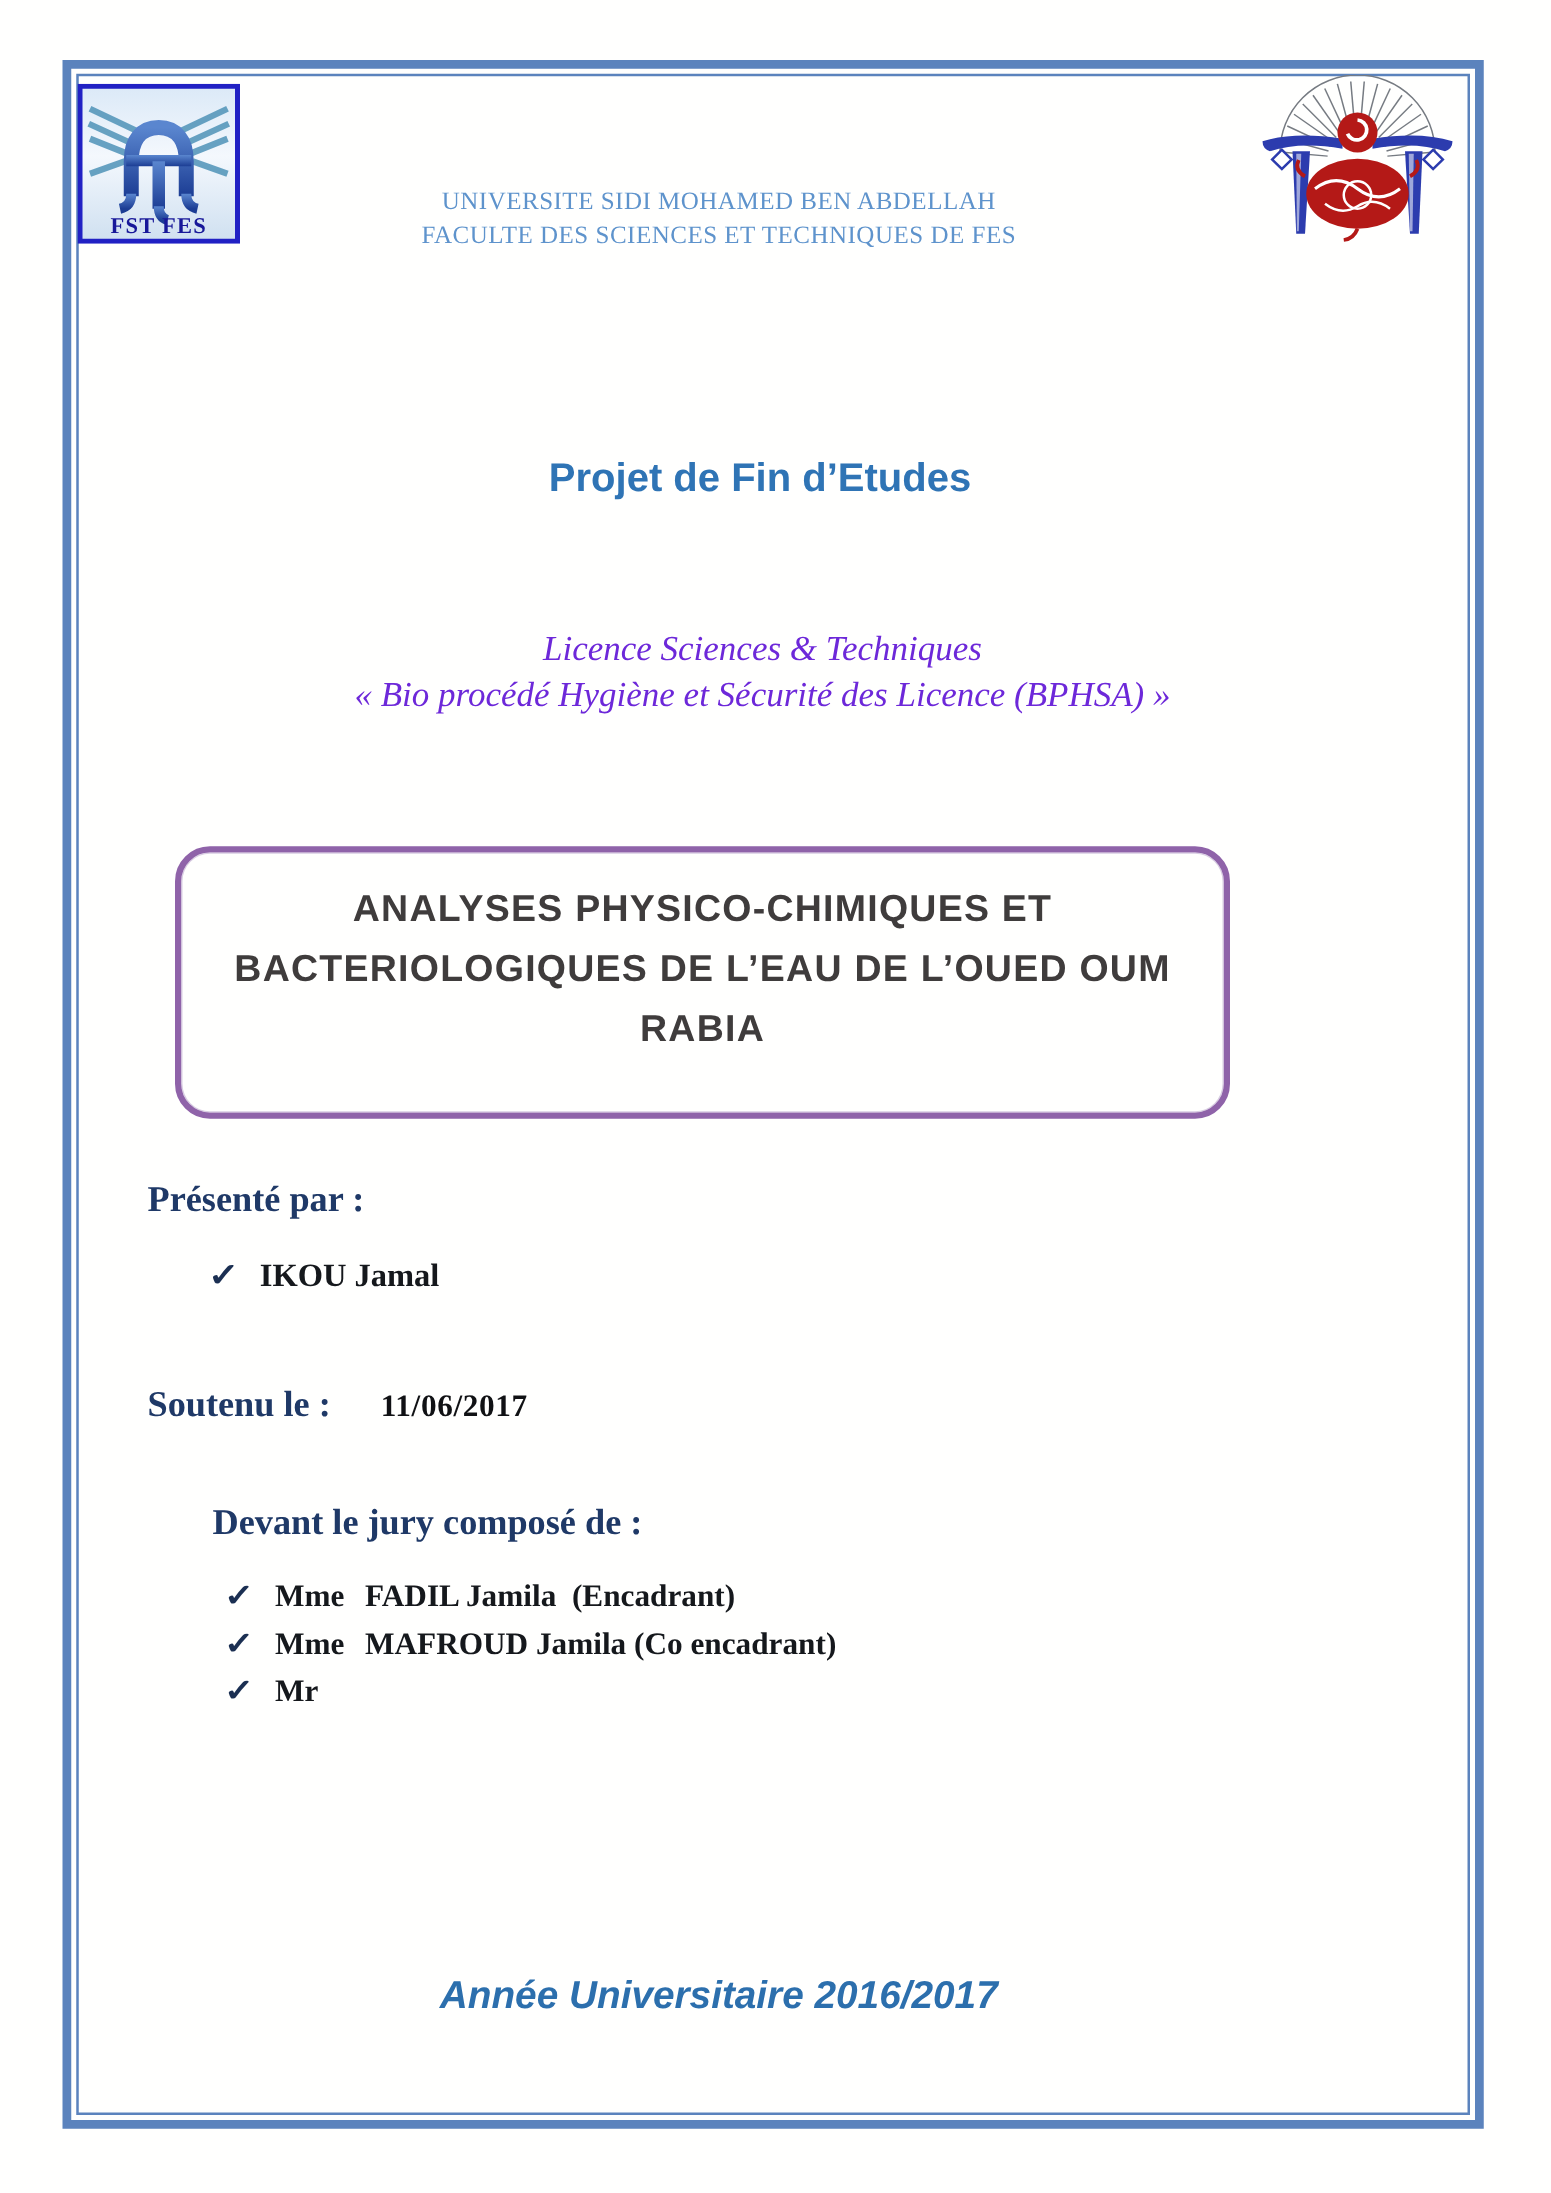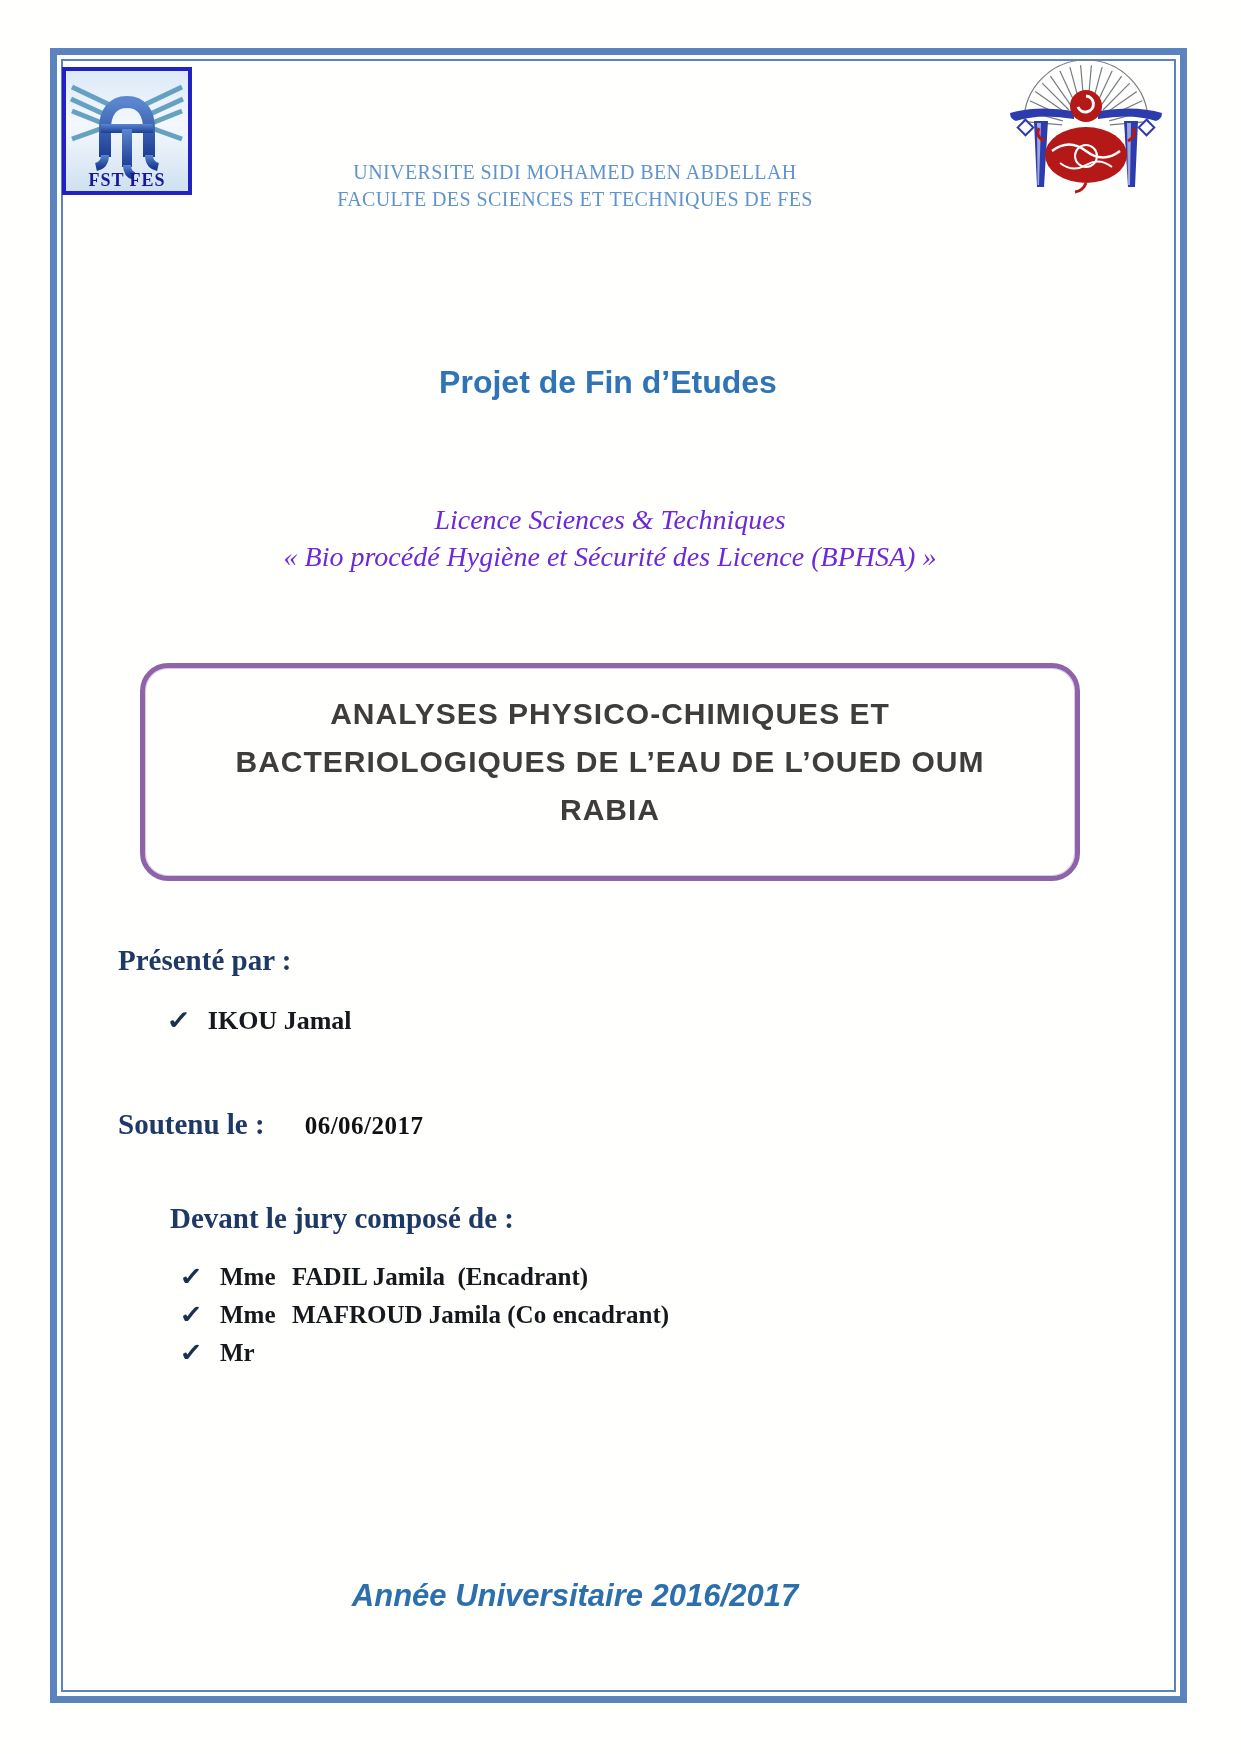--- a/index.html
+++ b/index.html
@@ -11,36 +11,36 @@
   .frame {
     position:absolute; left:50px; top:48px; width:1137px; height:1655px;
     border:7px solid #5b83bd; box-sizing:border-box;
   }
   .frame-inner { position:absolute; inset:4px; border:2px solid #5b83bd; }
 
   .logo-left  { position:absolute; left:62px;  top:67px; width:130px; height:128px; }
   .logo-right { position:absolute; left:1006px; top:60px; width:160px; height:135px; }
 
   .header-text {
-    position:absolute; left:225px; top:159px; width:700px; text-align:center;
+    position:absolute; left:225px; top:148px; width:700px; text-align:center;
     color:#5e93cc; font-size:20px; line-height:27px; letter-spacing:0.4px;
   }
 
   .pfe-title {
     position:absolute; left:90px; top:364px; width:1036px; margin:0; text-align:center;
     font-family:"Liberation Sans", sans-serif; font-weight:bold; font-size:32px; color:#2f74b5;
   }
 
   .degree {
     position:absolute; left:90px; top:501px; width:1040px; text-align:center;
     font-style:italic; font-size:28px; line-height:37px; color:#6d28d9;
   }
 
   .thesis-box {
-    position:absolute; left:140px; top:663px; width:940px; height:218px;
+    position:absolute; left:140px; top:677px; width:844px; height:218px;
     border:5px solid #8f63a9; border-radius:28px; box-sizing:border-box;
     box-shadow:inset 0 0 0 1px #d8cde2;
   }
   .thesis-box .lines {
     padding-top:22px; text-align:center;
     font-family:"Liberation Sans", sans-serif; font-weight:bold; font-size:30px;
     line-height:48px; letter-spacing:1px; color:#3f3c3c;
   }
 
   .navy-label {
@@ -177,21 +177,21 @@
       <div>RABIA</div>
     </div>
   </div>
 
   <div class="navy-label presented-label">Présenté par :</div>
   <div class="presented-item">
     <span class="check">✓</span><span>IKOU Jamal</span>
   </div>
 
   <div class="defense">
-    <span class="navy-label">Soutenu le :</span><span class="date">06/06/2017</span>
+    <span class="navy-label">Soutenu le :</span><span class="date">11/06/2017</span>
   </div>
 
   <div class="navy-label jury-label">Devant le jury composé de :</div>
 
   <div class="jury-list">
     <div class="jury-row">
       <span class="check">✓</span>
       <span class="jury-title">Mme</span>
       <span class="jury-name">FADIL Jamila  (Encadrant)</span>
     </div>

